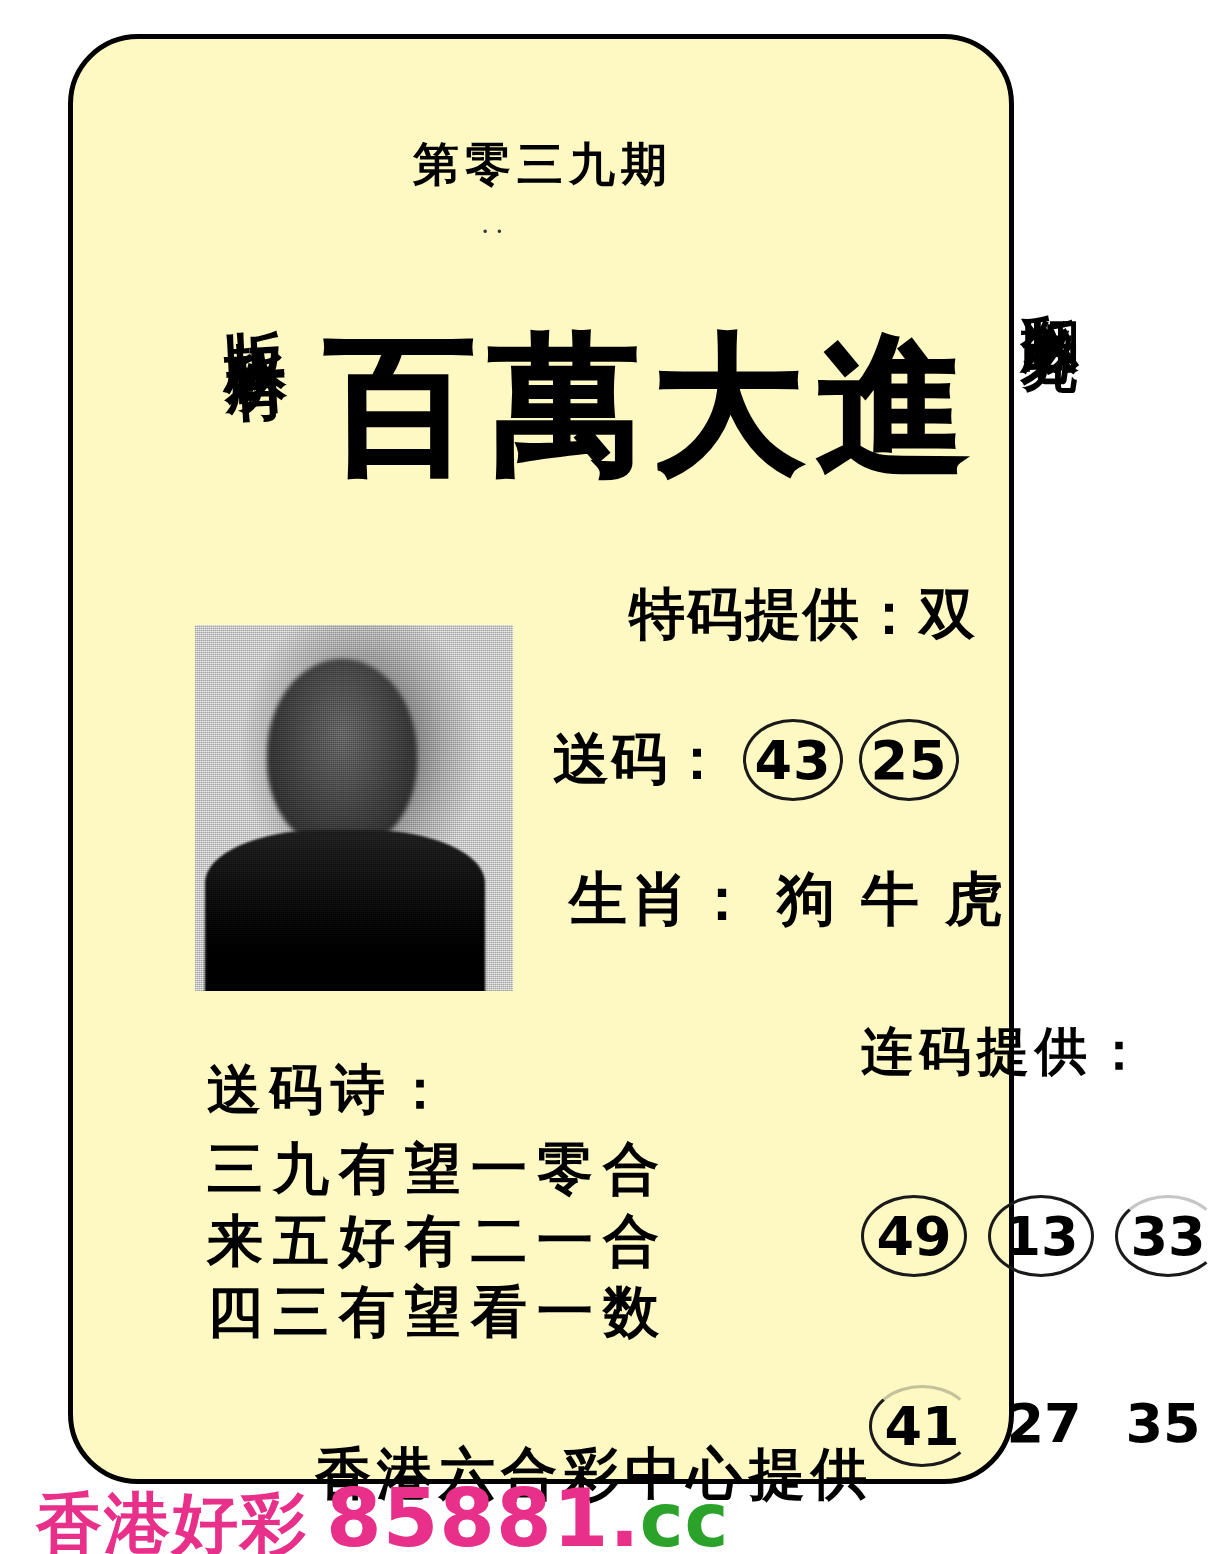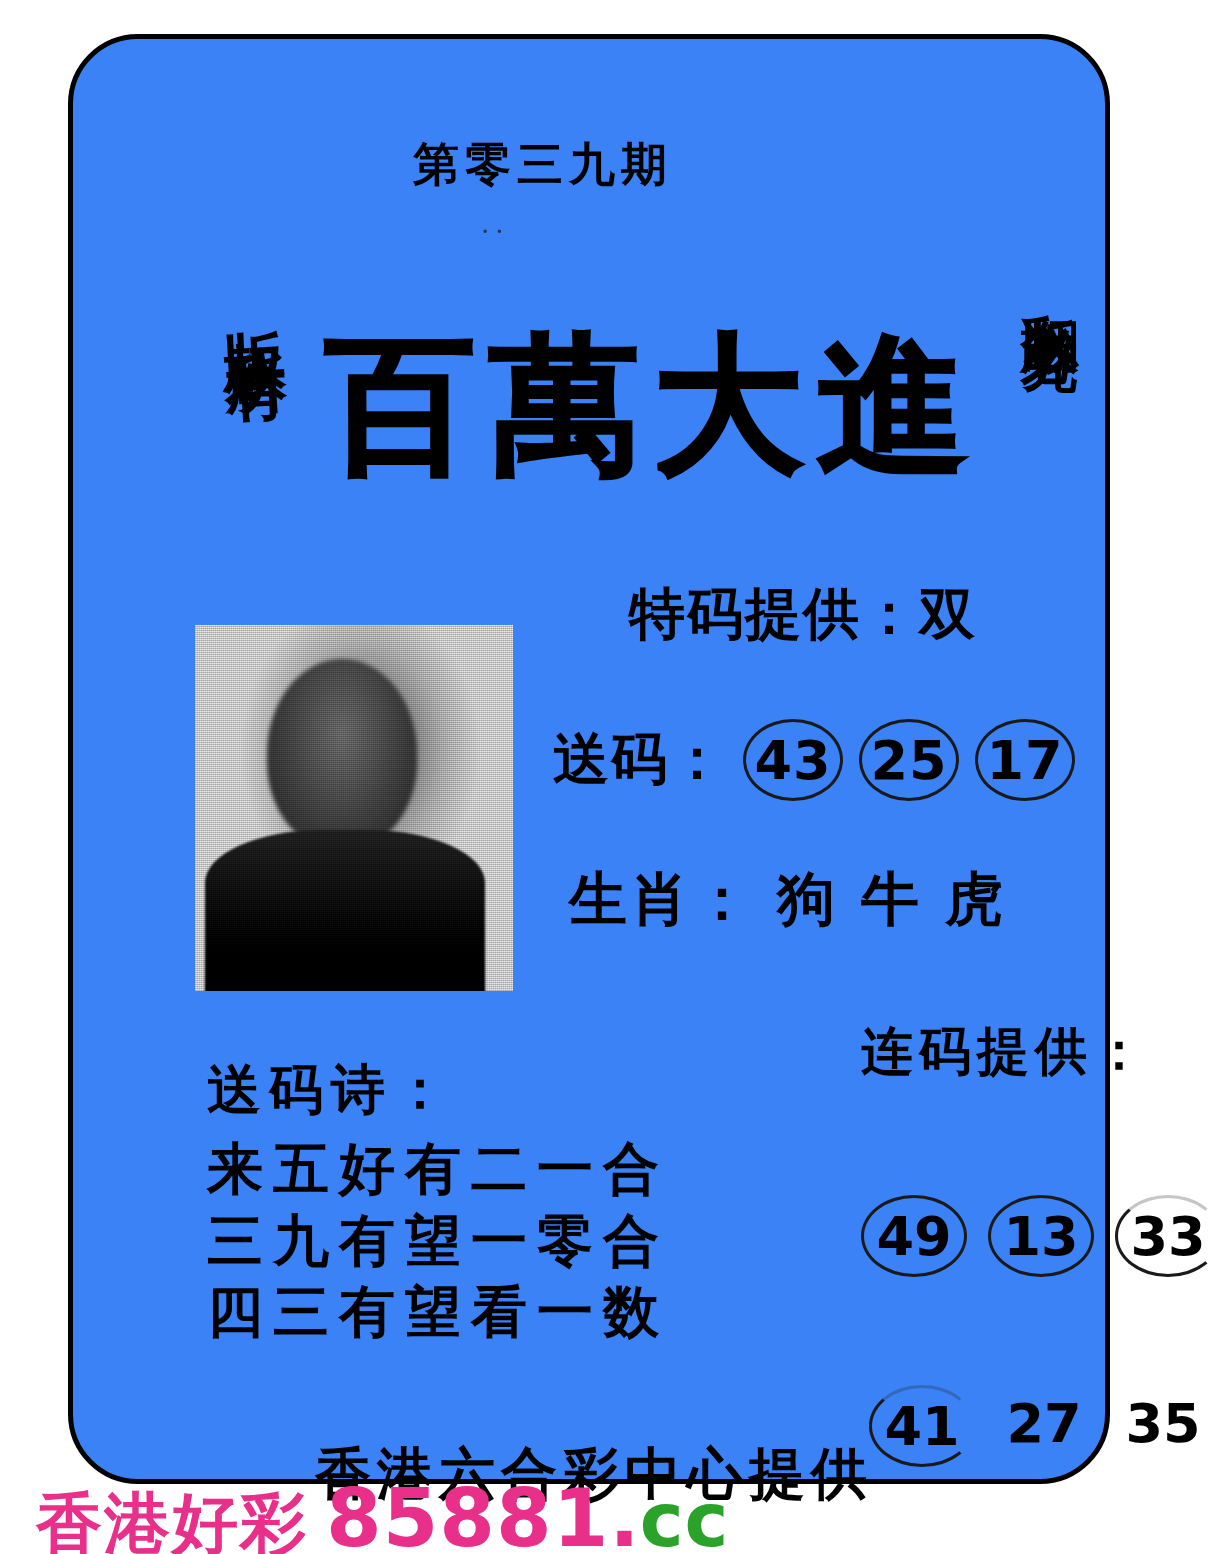--- a/index.html
+++ b/index.html
@@ -13,26 +13,26 @@
     position: relative;
     font-family: "DejaVu Serif", "Liberation Serif", serif;
     overflow: hidden;
   }
 
   
   #card {
     position: absolute;
     left: 68px;
     top: 34px;
-    width: 1042px;
+    width: 946px;
     height: 1450px;
     border: 5px solid #000;
     border-radius: 70px;
     box-sizing: border-box;
-    background: #3b82f6;
+    background: #fef9c3;
   }
 
   
   #issue {
     position: absolute;
     left: 340px;
     top: 95px;
     font-size: 46px;
     font-weight: 700;
     letter-spacing: 6px;
@@ -310,31 +310,30 @@
 
   <div id="photo">
     <div id="photo-head"></div>
     <div id="photo-body"></div>
   </div>
 
   <div id="send-row">
     <span class="label">送码：</span>
     <span class="circle-num">43</span>
     <span class="circle-num">25</span>
-    <span class="circle-num">17</span>
   </div>
 
   <div id="zodiac-row">
     <span>生肖：</span><span class="animals"><span>狗</span><span>牛</span><span>虎</span></span>
   </div>
 
   <div id="poem">
     <div class="poem-title">送码诗：</div>
+    <div class="poem-line">三九有望一零合</div>
     <div class="poem-line">来五好有二一合</div>
-    <div class="poem-line">三九有望一零合</div>
     <div class="poem-line">四三有望看一数</div>
   </div>
 
   <div id="lian">
     <div class="lian-title">连码提供：</div>
     <div class="lian-row" id="lian-row1">
       <span class="lian-circle">49</span>
       <span class="lian-circle">13</span>
       <span class="lian-circle half-circle">33</span>
     </div>

